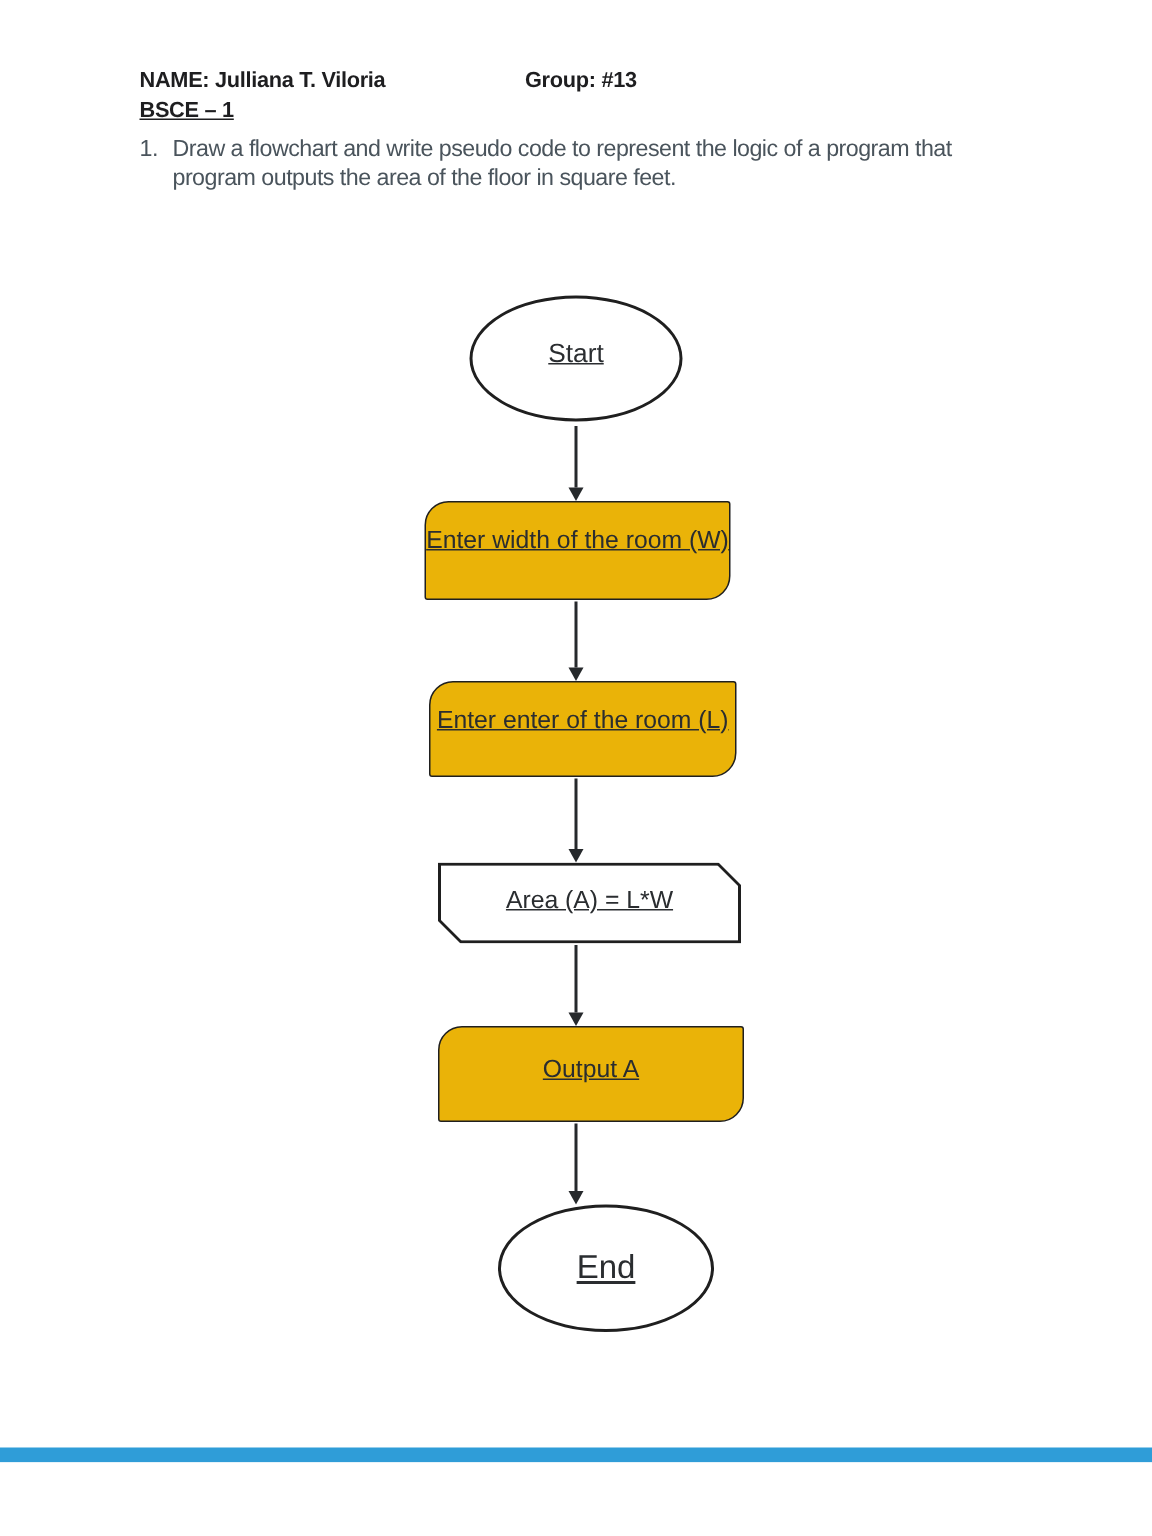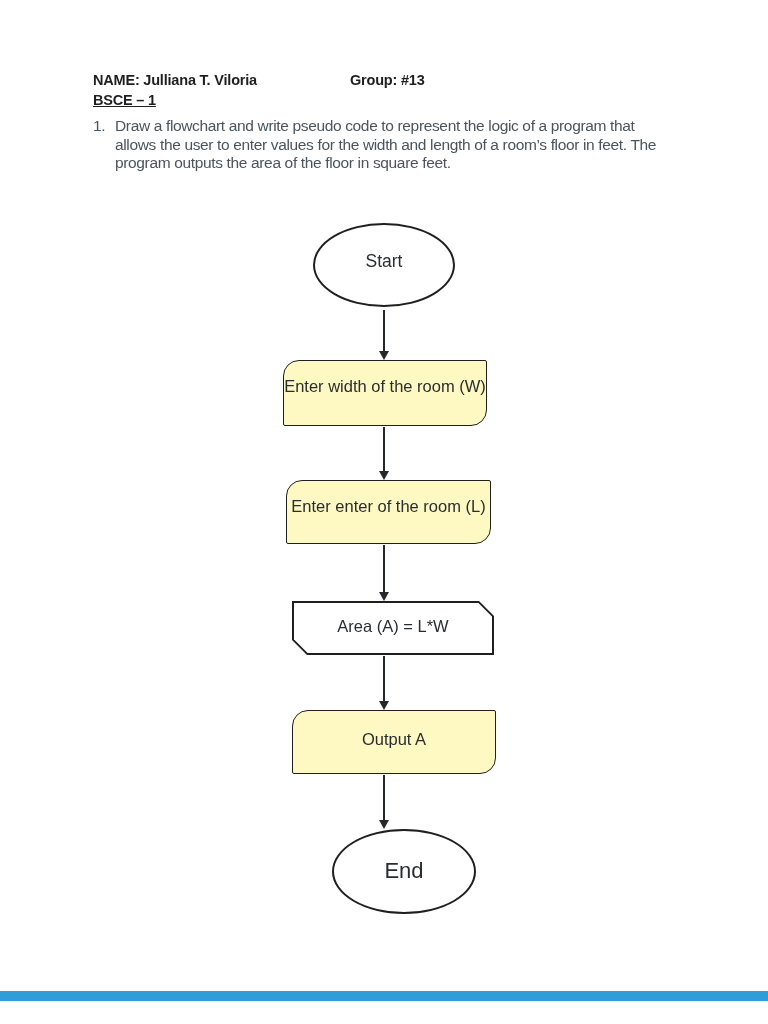--- a/index.html
+++ b/index.html
@@ -1,18 +1,18 @@
 <!DOCTYPE html>
 <html><head>
 <meta charset="utf-8">
 <style>
   html,body { margin:0; padding:0; background:#ffffff; }
   .page {
     position:relative; width:768px; height:975px; background:#ffffff;
-    font-family:"Liberation Sans", sans-serif; overflow:hidden;margin-top:26px;
+    font-family:"Liberation Sans", sans-serif; overflow:hidden;
   }
 
   
   .hdr { position:absolute; font-weight:bold; font-size:14.5px; color:#1e1e20; letter-spacing:-0.2px; white-space:nowrap; }
   .hdr-name   { left:93px;  top:46px; }
   .hdr-group  { left:350px; top:46px; }
   .hdr-course { left:93px;  top:66px;text-decoration:underline; }
 
   
   .question { position:absolute; left:93px; top:91px; display:flex; color:#4a545c; font-size:15.5px; line-height:18.6px; letter-spacing:-0.35px; }
@@ -20,32 +20,32 @@
   .q-lines { width:600px; }
   .q-line { white-space:nowrap; }
 
   
   .node { position:absolute; display:flex; align-items:center; justify-content:center;
           color:#2a2d30; font-size:16.5px; white-space:nowrap; box-sizing:border-box; }
   .terminator { border:2px solid #1f1f1f; border-radius:50%; background:#fff; }
   .n-start { left:313px; top:197px; width:142px; height:84px; padding-bottom:8px; font-size:17.5px; }
   .n-end   { left:332px; top:803px; width:144px; height:85px; padding-bottom:2px; font-size:22px; }
 
-  .card { border:1.7px solid #1f1f1f; border-radius:16px 2px 16px 2px; background:#fef9c3; }
+  .card { border:1.7px solid #1f1f1f; border-radius:16px 2px 16px 2px; background:#eab308; }
   .n-width  { left:283px; top:334px; width:204px; height:66px; padding-bottom:14px; }
   .n-length { left:286px; top:454px; width:205px; height:64px; padding-bottom:12px; }
   .n-output { left:292px; top:684px; width:204px; height:64px; padding-bottom:6px; }
 
   
   .n-area { left:292px; top:575px; width:202px; height:54px; padding-bottom:4px; }
   .bevel-outer { position:absolute; inset:0; background:#1f1f1f;
     clip-path:polygon(0 0, calc(100% - 15px) 0, 100% 15px, 100% 100%, 15px 100%, 0 calc(100% - 15px)); }
   .bevel-inner { position:absolute; inset:1.8px; background:#ffffff;
     clip-path:polygon(0 0, calc(100% - 14px) 0, 100% 14px, 100% 100%, 14px 100%, 0 calc(100% - 14px)); }
-  .node-label { position:relative; }
+  .node-label { position:relative;text-decoration:underline; }
 
   
   .arrow { position:absolute; left:378px; width:12px; display:flex; flex-direction:column; align-items:center; }
   .arrow-line { flex:1; width:2px; background:#26292c; }
   .arrow-head { width:0; height:0; border-left:5.5px solid transparent; border-right:5.5px solid transparent; border-top:9.5px solid #26292c; }
   .a1 { top:284px; height:50px; }
   .a2 { top:401px; height:53px; }
   .a3 { top:519px; height:56px; }
   .a4 { top:630px; height:54px; }
   .a5 { top:749px; height:54px; }
@@ -59,21 +59,20 @@
 <div class="page">
 
   <div class="hdr hdr-name">NAME: Julliana T. Viloria</div>
   <div class="hdr hdr-group">Group: #13</div>
   <div class="hdr hdr-course">BSCE – 1</div>
 
   <div class="question">
     <div class="q-num">1.</div>
     <div class="q-lines">
       <div class="q-line">Draw a flowchart and write pseudo code to represent the logic of a program that</div>
-      <div class="q-line">allows the user to enter values for the width and length of a room’s floor in feet. The</div>
       <div class="q-line">program outputs the area of the floor in square feet.</div>
     </div>
   </div>
 
   <div>
 
     <div class="node terminator n-start">
       <span class="node-label">Start</span>
     </div>
 

